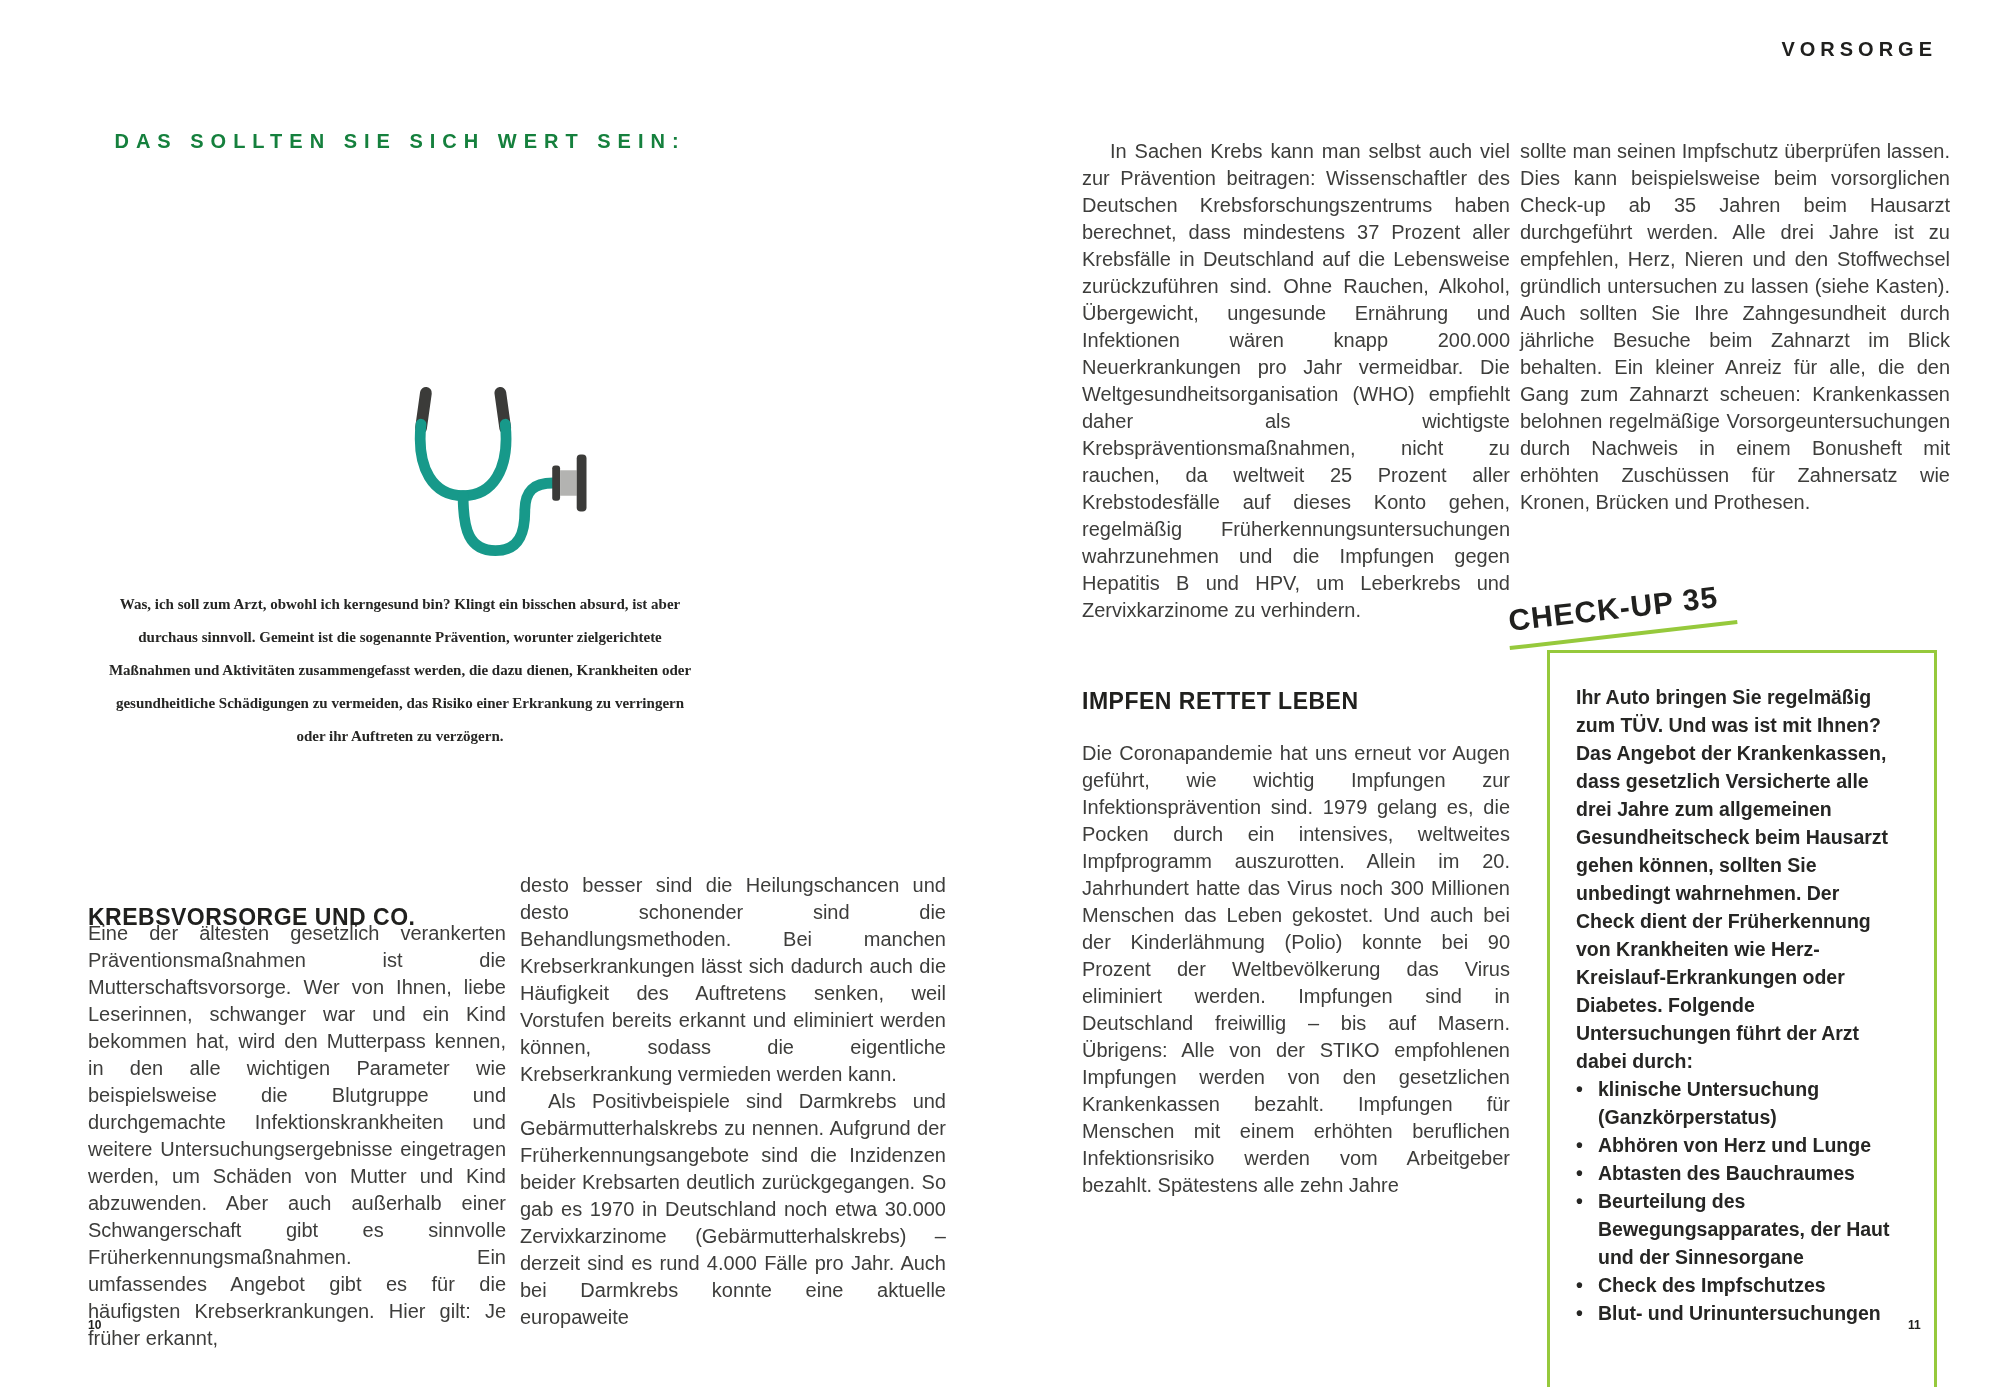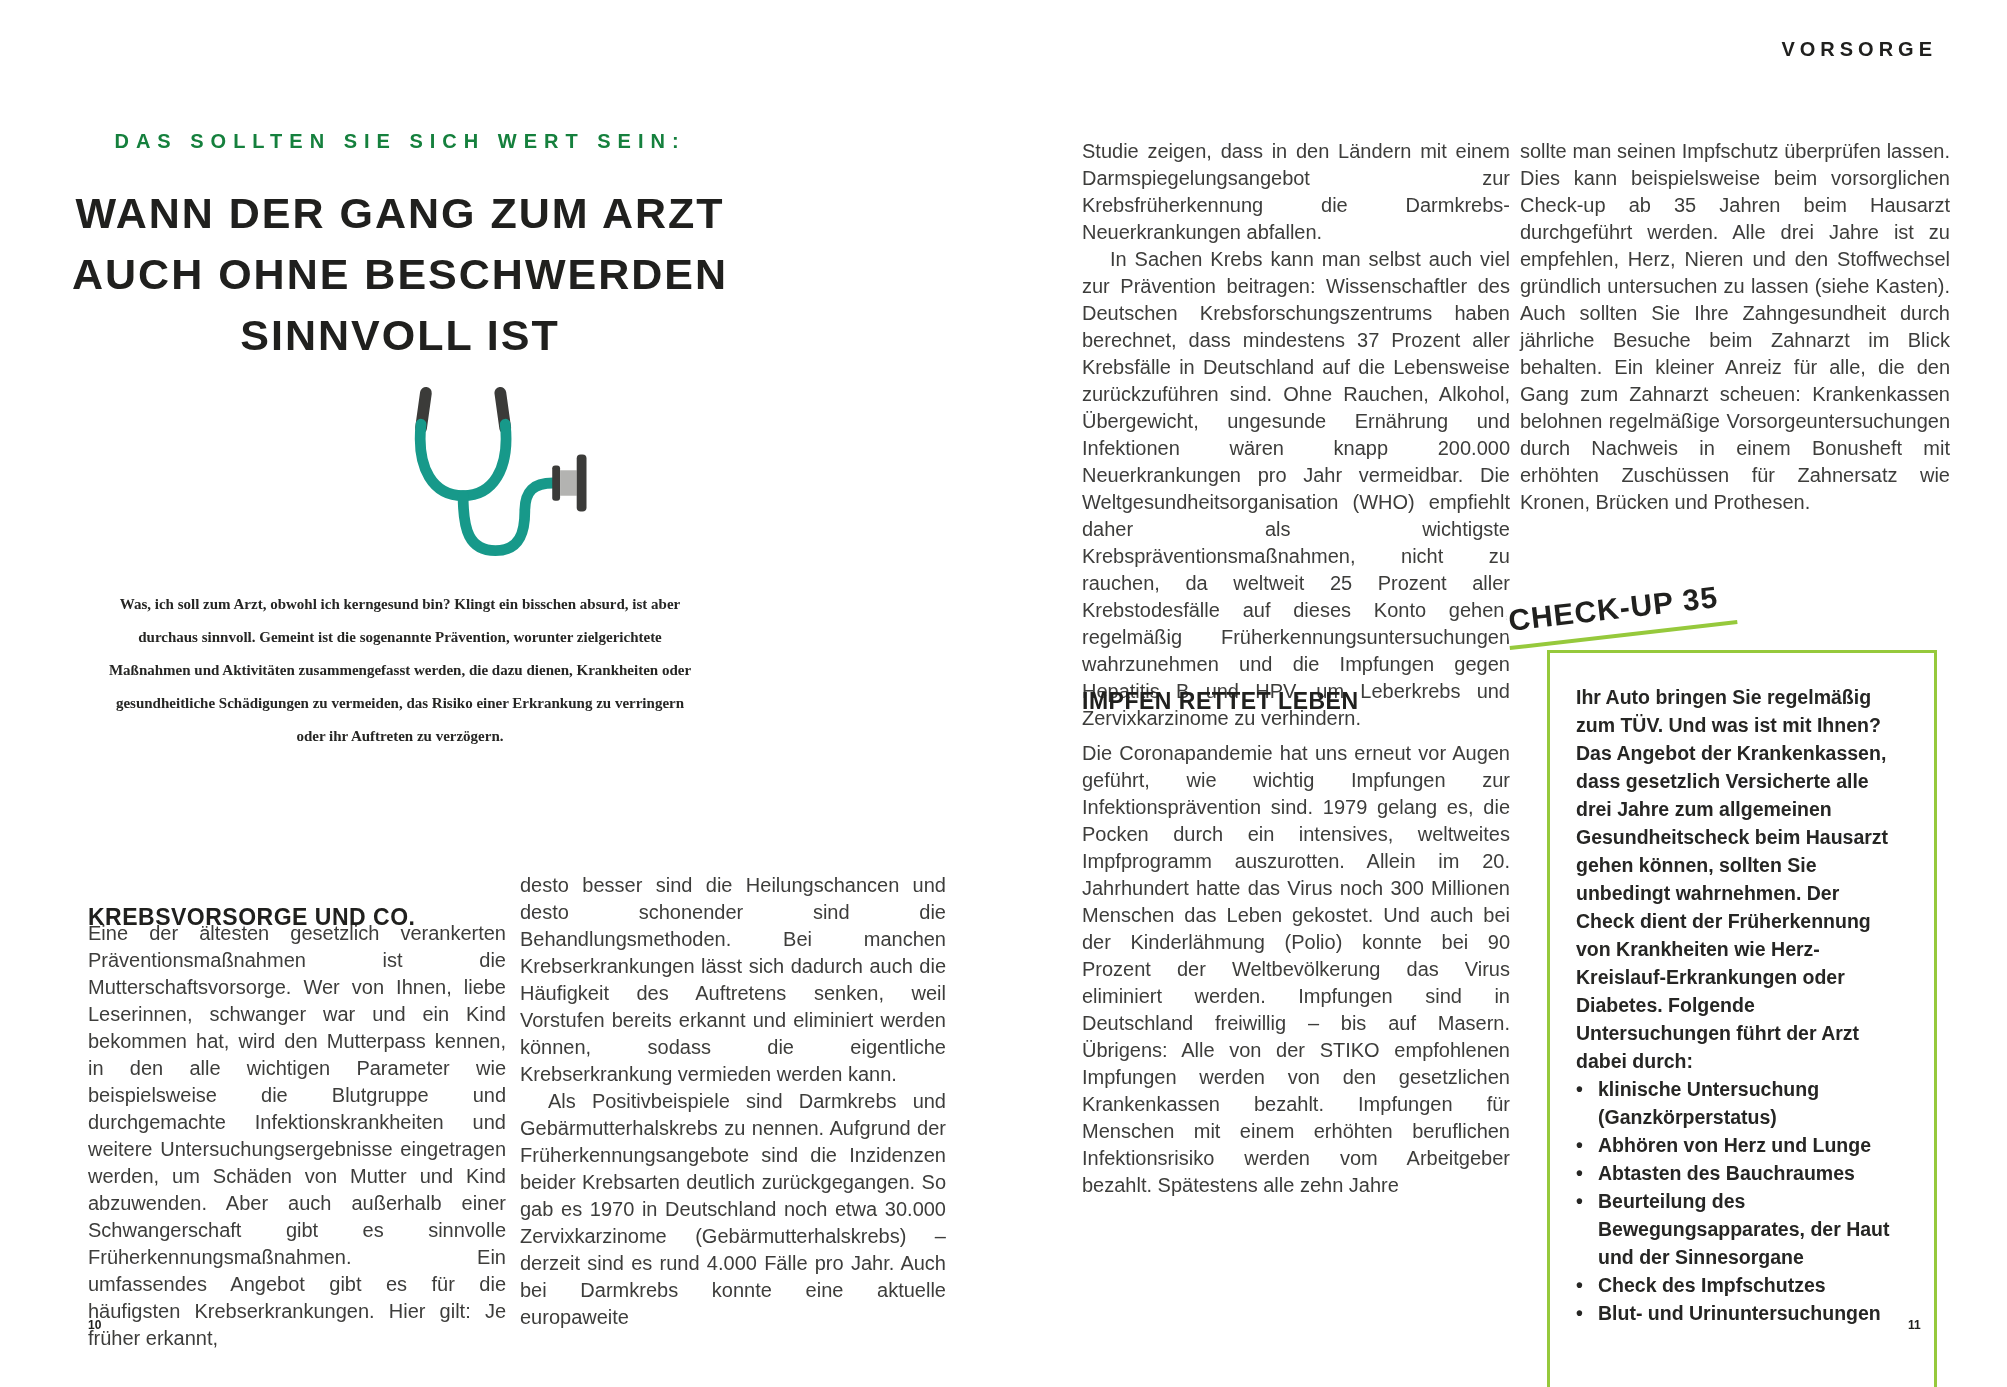--- a/index.html
+++ b/index.html
@@ -114,25 +114,20 @@
 </style>
 </head>
 <body>
 
 <div id="page">
 
   <div class="abs running-head">VORSORGE</div>
 
   <div class="abs kicker">DAS SOLLTEN SIE SICH WERT SEIN:</div>
 
-  <div class="abs headline">
-    <div>WANN DER GANG ZUM ARZT</div>
-    <div>AUCH OHNE BESCHWERDEN</div>
-    <div>SINNVOLL IST</div>
-  </div>
 
   <svg class="abs steth" viewBox="0 0 240 200" aria-hidden="true">
 
     <path d="M52,8 L47,44" stroke="#3b3b39" stroke-width="12" stroke-linecap="round" fill="none"></path>
     <path d="M128,8 L133,44" stroke="#3b3b39" stroke-width="12" stroke-linecap="round" fill="none"></path>
 
     <path d="M47,40 C42,86 60,113 90,113 C120,113 138,86 133,40" stroke="#17998a" stroke-width="11" stroke-linecap="round" fill="none"></path>
 
     <path d="M90,113 C90,148 96,169 123,169 C148,169 153,150 153,129 C153,108 162,100 182,100" stroke="#17998a" stroke-width="11" stroke-linecap="round" fill="none"></path>
 
@@ -148,21 +143,20 @@
   <div class="abs bodycol col1">
     <p>Eine der ältesten gesetzlich verankerten Präventionsmaßnahmen ist die Mutterschaftsvorsorge. Wer von Ihnen, liebe Leserinnen, schwanger war und ein Kind bekommen hat, wird den Mutterpass kennen, in den alle wichtigen Parameter wie beispielsweise die Blutgruppe und durchgemachte Infektionskrankheiten und weitere Untersuchungsergebnisse eingetragen werden, um Schäden von Mutter und Kind abzuwenden. Aber auch außerhalb einer Schwangerschaft gibt es sinnvolle Früherkennungsmaßnahmen. Ein umfassendes Angebot gibt es für die häufigsten Krebserkrankungen. Hier gilt: Je früher erkannt,</p>
   </div>
 
   <div class="abs bodycol col2">
     <p>desto besser sind die Heilungschancen und desto schonender sind die Behandlungsmethoden. Bei manchen Krebserkrankungen lässt sich dadurch auch die Häufigkeit des Auftretens senken, weil Vorstufen bereits erkannt und eliminiert werden können, sodass die eigentliche Krebserkrankung vermieden werden kann.</p>
     <p class="indent">Als Positivbeispiele sind Darmkrebs und Gebärmutterhalskrebs zu nennen. Aufgrund der Früherkennungsangebote sind die Inzidenzen beider Krebsarten deutlich zurückgegangen. So gab es 1970 in Deutschland noch etwa 30.000 Zervixkarzinome (Gebärmutterhalskrebs) – derzeit sind es rund 4.000 Fälle pro Jahr. Auch bei Darmkrebs konnte eine aktuelle europaweite</p>
   </div>
 
   <div class="abs bodycol col3">
-    <p>Studie zeigen, dass in den Ländern mit einem Darmspiegelungsangebot zur Krebsfrüherkennung die Darmkrebs-Neuerkrankungen abfallen.</p>
     <p class="indent">In Sachen Krebs kann man selbst auch viel zur Prävention beitragen: Wissenschaftler des Deutschen Krebsforschungszentrums haben berechnet, dass mindestens 37 Prozent aller Krebsfälle in Deutschland auf die Lebensweise zurückzuführen sind. Ohne Rauchen, Alkohol, Übergewicht, ungesunde Ernährung und Infektionen wären knapp 200.000 Neuerkrankungen pro Jahr vermeidbar. Die Weltgesundheitsorganisation (WHO) empfiehlt daher als wichtigste Krebspräventionsmaßnahmen, nicht zu rauchen, da weltweit 25 Prozent aller Krebstodesfälle auf dieses Konto gehen, regelmäßig Früherkennungsuntersuchungen wahrzunehmen und die Impfungen gegen Hepatitis B und HPV, um Leberkrebs und Zervixkarzinome zu verhindern.</p>
   </div>
 
   <div class="abs subhead impfen-heading">IMPFEN RETTET LEBEN</div>
 
   <div class="abs bodycol impfen-para">
     <p>Die Coronapandemie hat uns erneut vor Augen geführt, wie wichtig Impfungen zur Infektionsprävention sind. 1979 gelang es, die Pocken durch ein intensives, weltweites Impfprogramm auszurotten. Allein im 20. Jahrhundert hatte das Virus noch 300 Millionen Menschen das Leben gekostet. Und auch bei der Kinderlähmung (Polio) konnte bei 90 Prozent der Weltbevölkerung das Virus eliminiert werden. Impfungen sind in Deutschland freiwillig – bis auf Masern. Übrigens: Alle von der STIKO empfohlenen Impfungen werden von den gesetzlichen Krankenkassen bezahlt. Impfungen für Menschen mit einem erhöhten beruflichen Infektionsrisiko werden vom Arbeitgeber bezahlt. Spätestens alle zehn Jahre</p>
   </div>
 
   <div class="abs bodycol col4">

